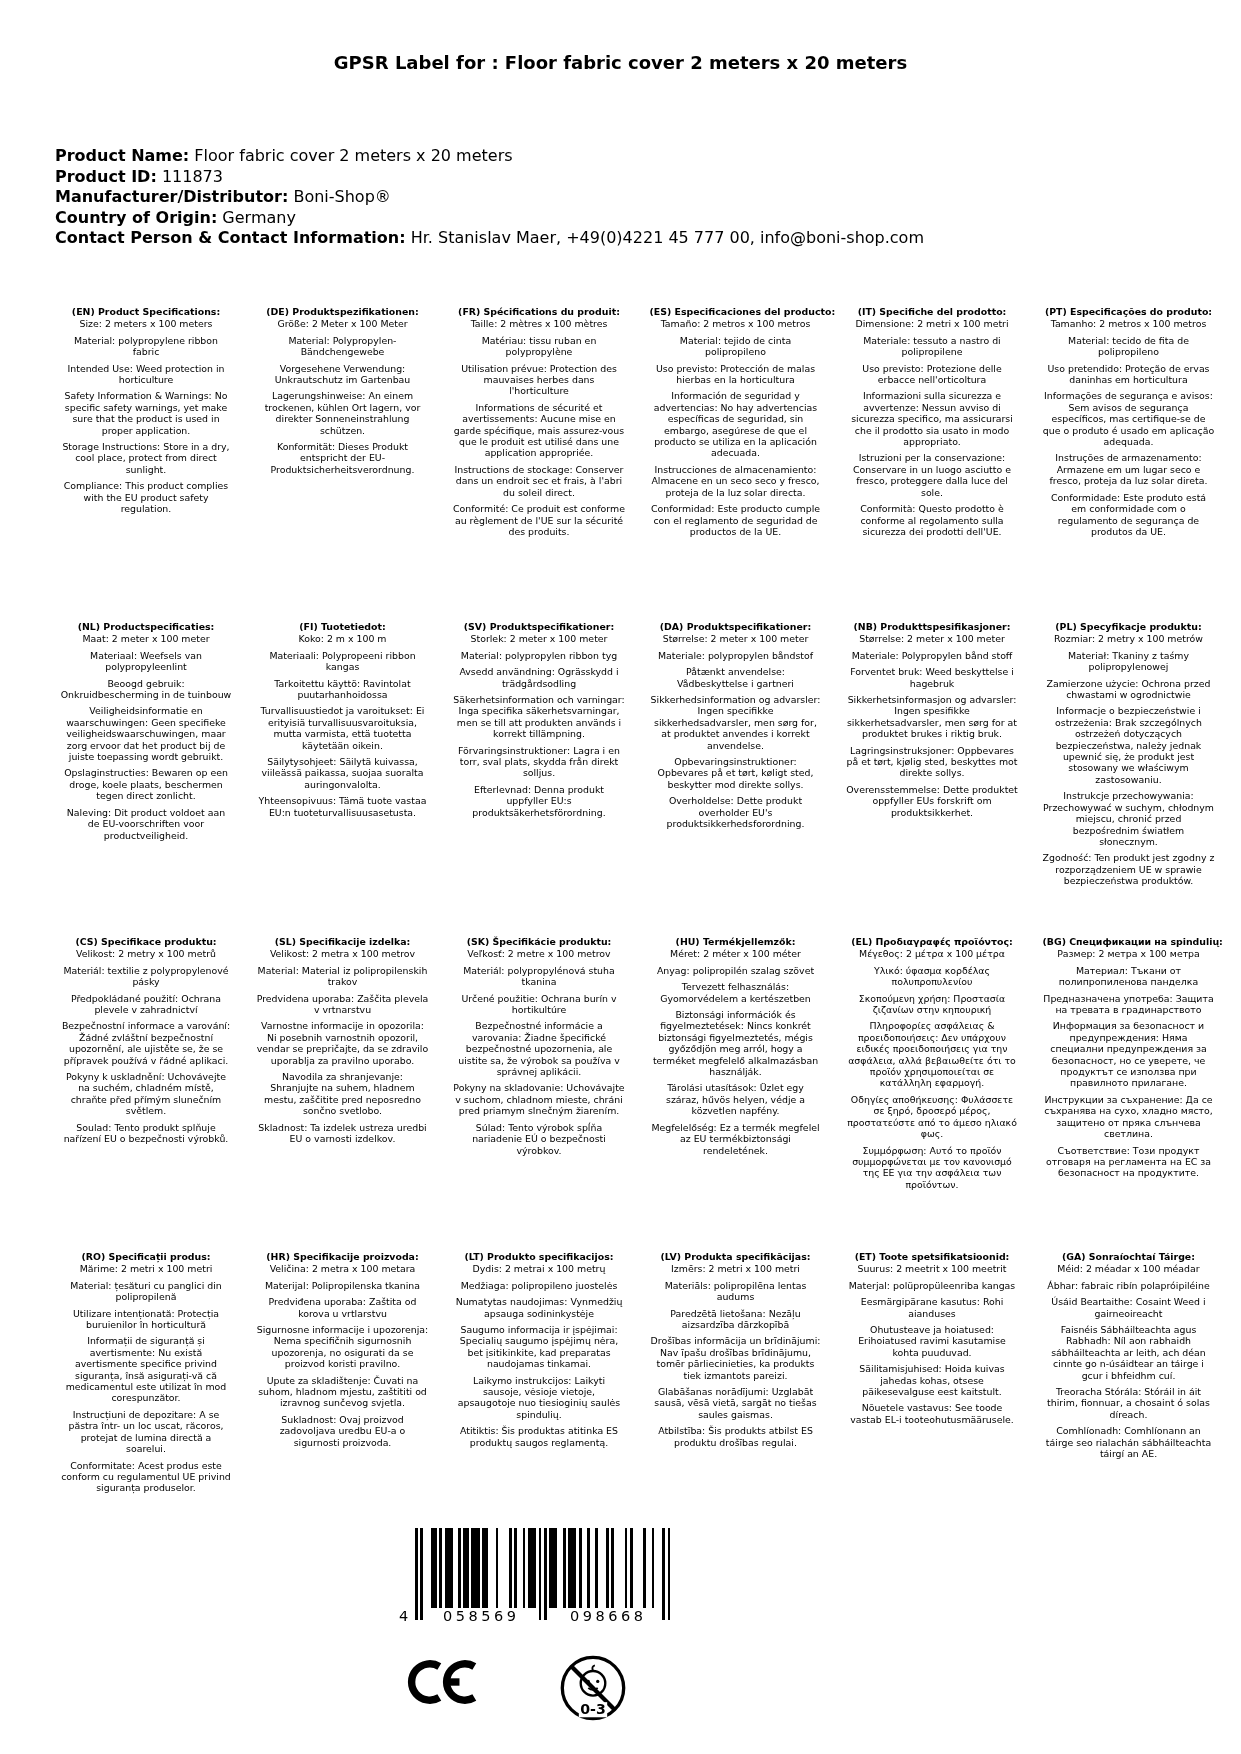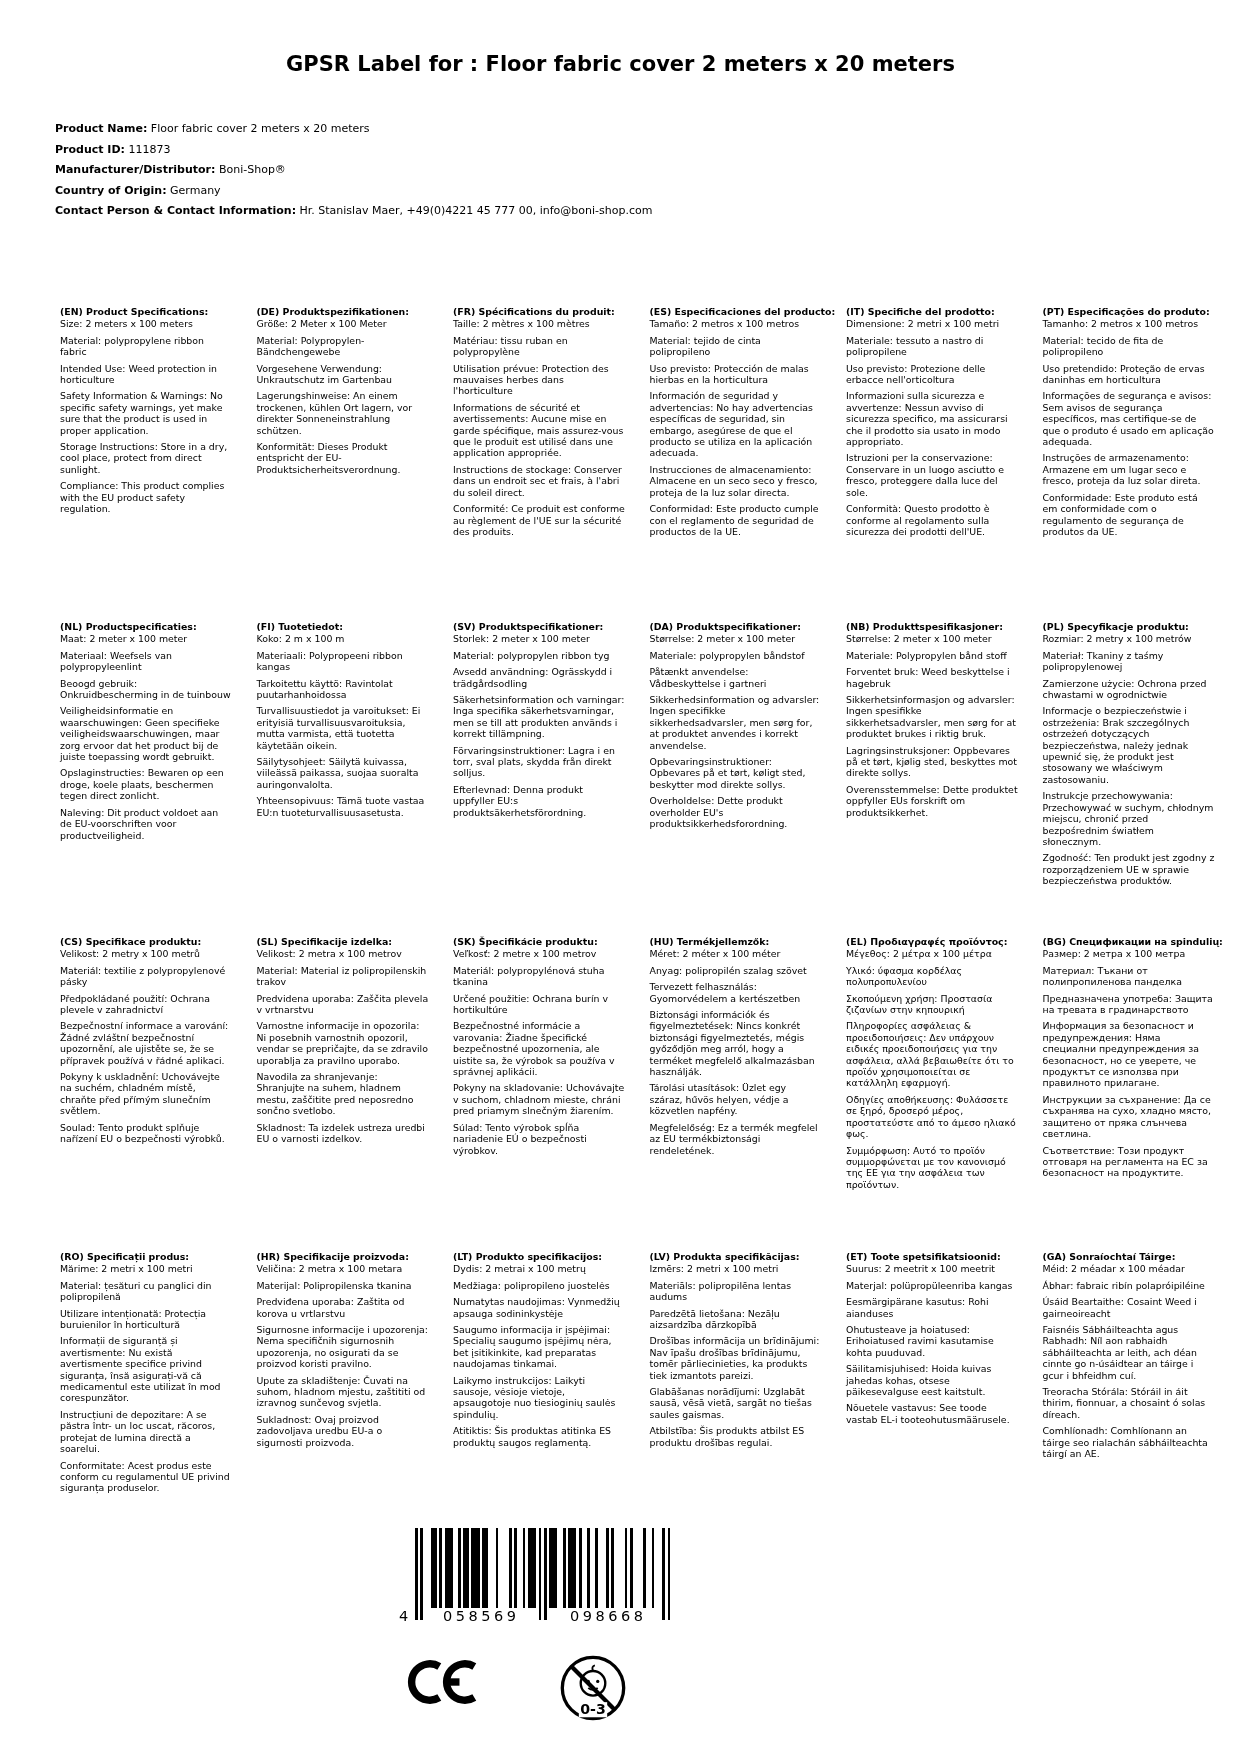--- a/index.html
+++ b/index.html
@@ -1,24 +1,24 @@
 <!DOCTYPE html>
 <html><head>
 <meta charset="utf-8">
 <style>
   html,body{margin:0;padding:0;background:#fff;}
   .page{position:relative;width:1241px;height:1754px;background:#fff;color:#000;
         font-family:"DejaVu Sans",sans-serif;overflow:hidden;}
   .title{position:absolute;top:52px;left:0;width:100%;text-align:center;
-         font-size:21px;font-weight:bold;margin:0;}
-  .product-info{position:absolute;top:119px;left:55px;font-size:11px;line-height:20.5px;}
+         font-size:18px;font-weight:bold;margin:0;}
+  .product-info{position:absolute;top:146px;left:55px;font-size:16px;line-height:20.5px;}
   .info-label{font-weight:bold;}
   .spec-grid{position:absolute;top:306px;left:60px;display:grid;
              grid-template-columns:repeat(6,196.5px);
-             grid-template-rows:315px 315px 315px auto;}
+             grid-template-rows:315px 315px 315px auto;text-align:center;}
   .spec-cell{width:172px;font-size:9.4px;line-height:11.4px;overflow-wrap:break-word;}
   .spec-heading{font-weight:bold;white-space:nowrap;margin:0 0 1px 0;}
   .spec-par{margin:0 0 5px 0;}
   .footer{position:absolute;top:1528px;left:405px;width:300px;}
   .bars{display:flex;margin-left:10px;align-items:flex-start;}
   .bar{width:2.7px;height:80px;}
   .bar.black{background:#000;}
   .bar.guard{height:92px;}
   .barcode-digits{position:relative;height:20px;margin-top:-12px;font-size:14.5px;
                   letter-spacing:3.5px;}

